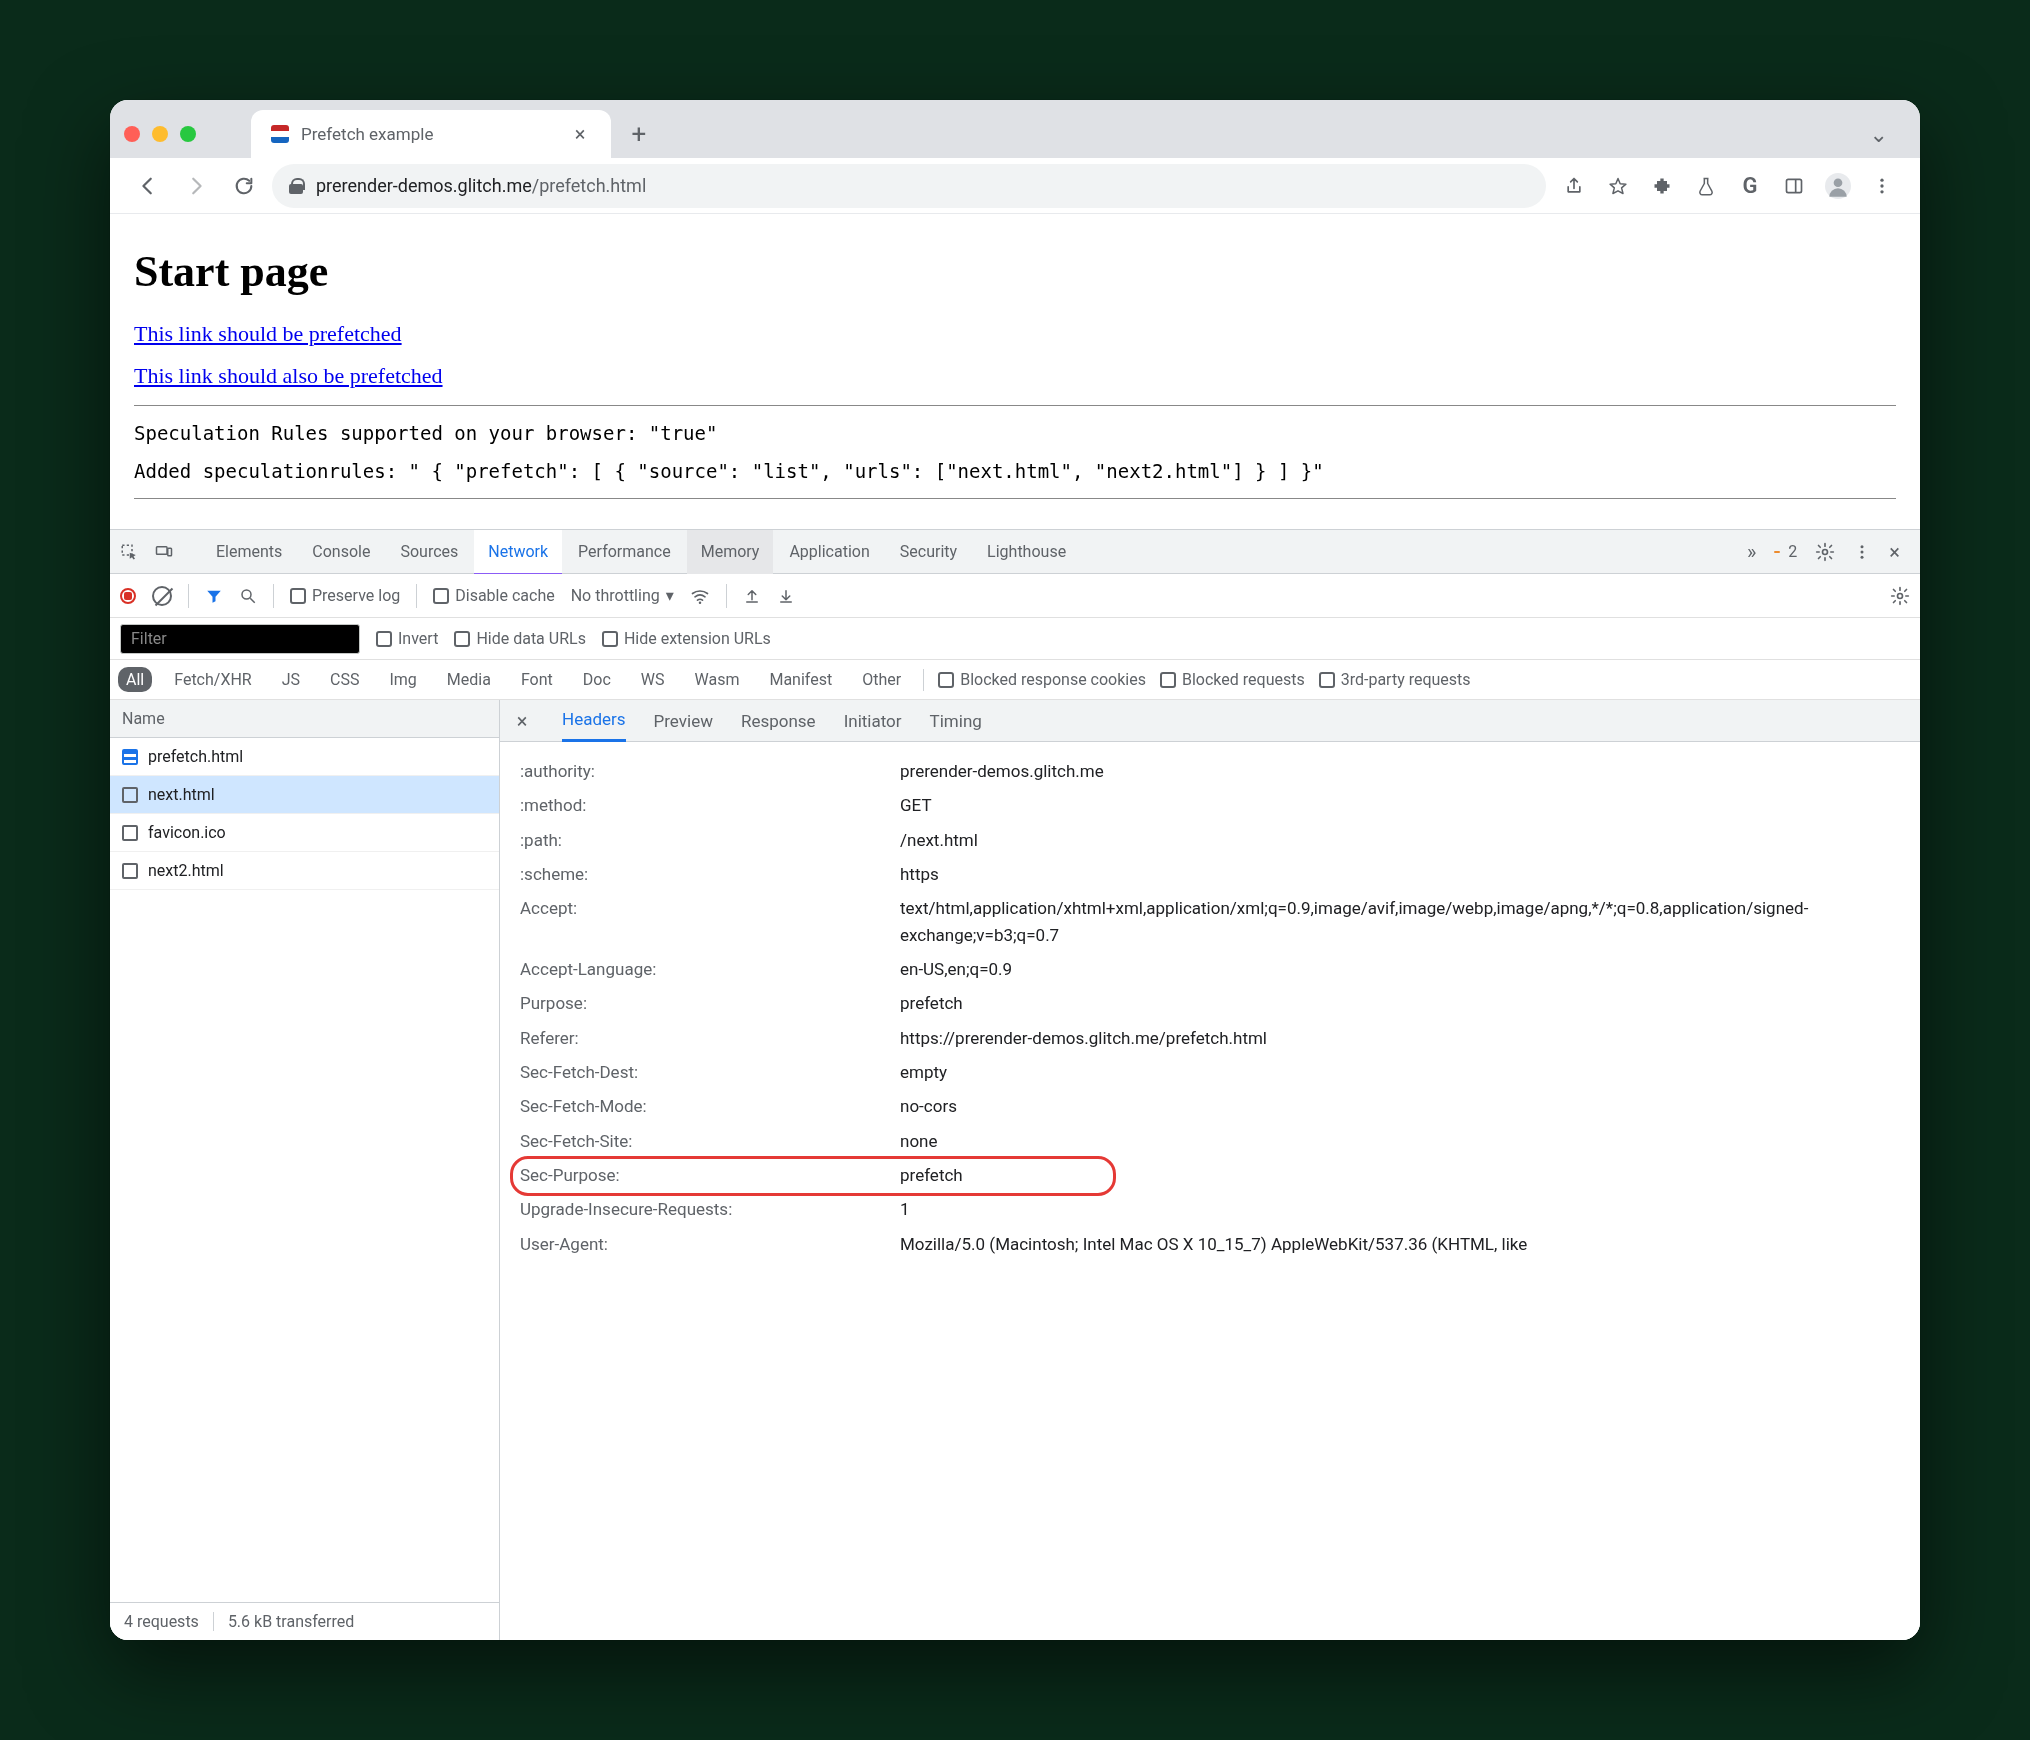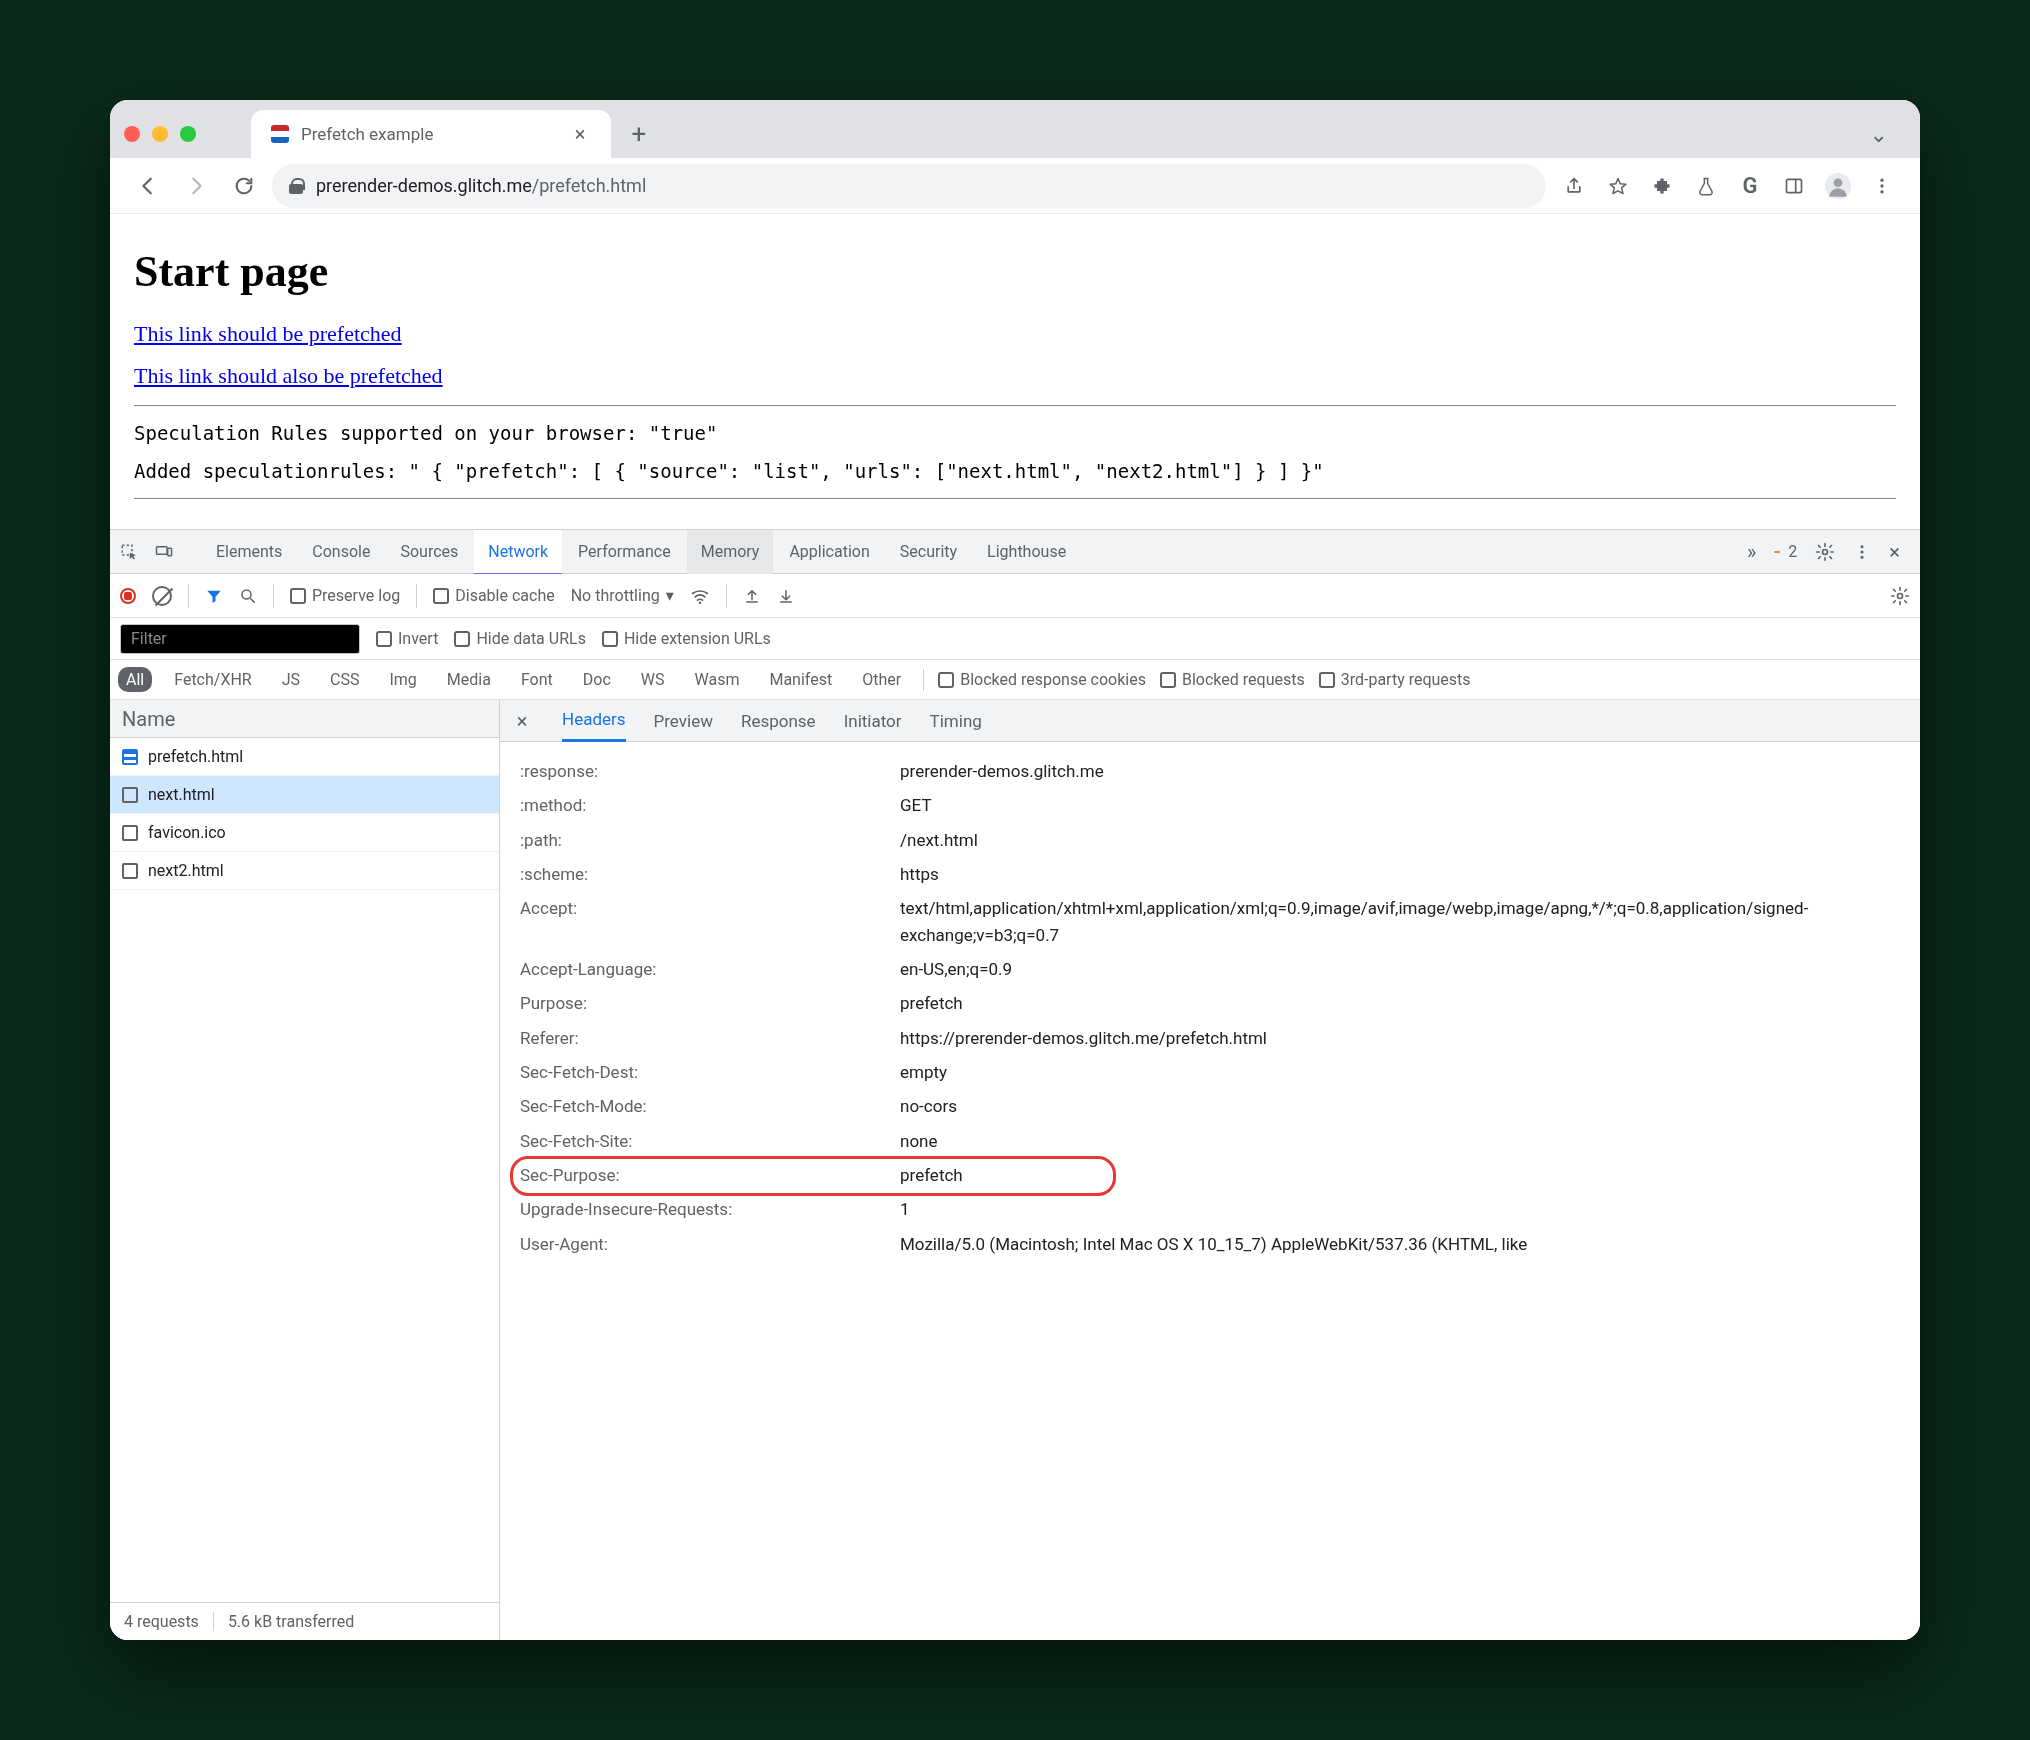--- a/index.html
+++ b/index.html
@@ -107,21 +107,21 @@
     display:flex; align-items:center; color:#888; background:#000000; }
 
   .dt-types { display:flex; align-items:center; height:40px; padding:0 8px; gap:14px;
     background:#fff; border-bottom:1px solid #e0e0e0; color:#5f6368; font-size:16px; }
   .pill { padding:3px 8px; border-radius:10px; }
   .pill.sel { background:#5f6368; color:#fff; }
 
   .dt-body { flex:1; display:flex; background:#fff; overflow:hidden; }
   .reqs { width:390px; border-right:1px solid #cdd1d5; display:flex; flex-direction:column; }
   .reqs .hdr { height:38px; display:flex; align-items:center; padding:0 12px;
-    background:#f1f3f4; border-bottom:1px solid #cdd1d5; color:#5f6368; font-size:20px;}
+    background:#f1f3f4; border-bottom:1px solid #cdd1d5; color:#5f6368; font-size:16px;}
   .reqs .it { height:38px; display:flex; align-items:center; gap:10px; padding:0 12px;
     border-bottom:1px solid #f0f0f0; color:#202124; font-size:16px; }
   .reqs .it.sel { background:#cfe6ff; }
   .ric { width:16px; height:16px; border:2px solid #5f6368; border-radius:2px; }
   .ric.doc { border-color:#1a73e8; background:linear-gradient(#1a73e8 3px, transparent 3px 6px, #1a73e8 6px 9px, transparent 9px 12px, #1a73e8 12px); }
   .reqs .ftr { margin-top:auto; height:38px; display:flex; align-items:center; gap:0;
     border-top:1px solid #cdd1d5; color:#5f6368; font-size:16px; }
   .reqs .ftr span { padding:0 14px; }
   .reqs .ftr .sep { border-left:1px solid #cdd1d5; }
 
@@ -385,21 +385,21 @@
         <div class="dtabs">
           <span class="cl">×</span>
           <span class="tt sel">Headers</span>
             <span class="tt">Preview</span>
             <span class="tt">Response</span>
             <span class="tt">Initiator</span>
             <span class="tt">Timing</span>
         </div>
         <div class="hdrtbl" id="hdrs-host">
             <div class="row">
-              <div class="k">:response:</div>
+              <div class="k">:authority:</div>
               <div class="v">prerender-demos.glitch.me</div>
             </div>
             <div class="row">
               <div class="k">:method:</div>
               <div class="v">GET</div>
             </div>
             <div class="row">
               <div class="k">:path:</div>
               <div class="v">/next.html</div>
             </div>

